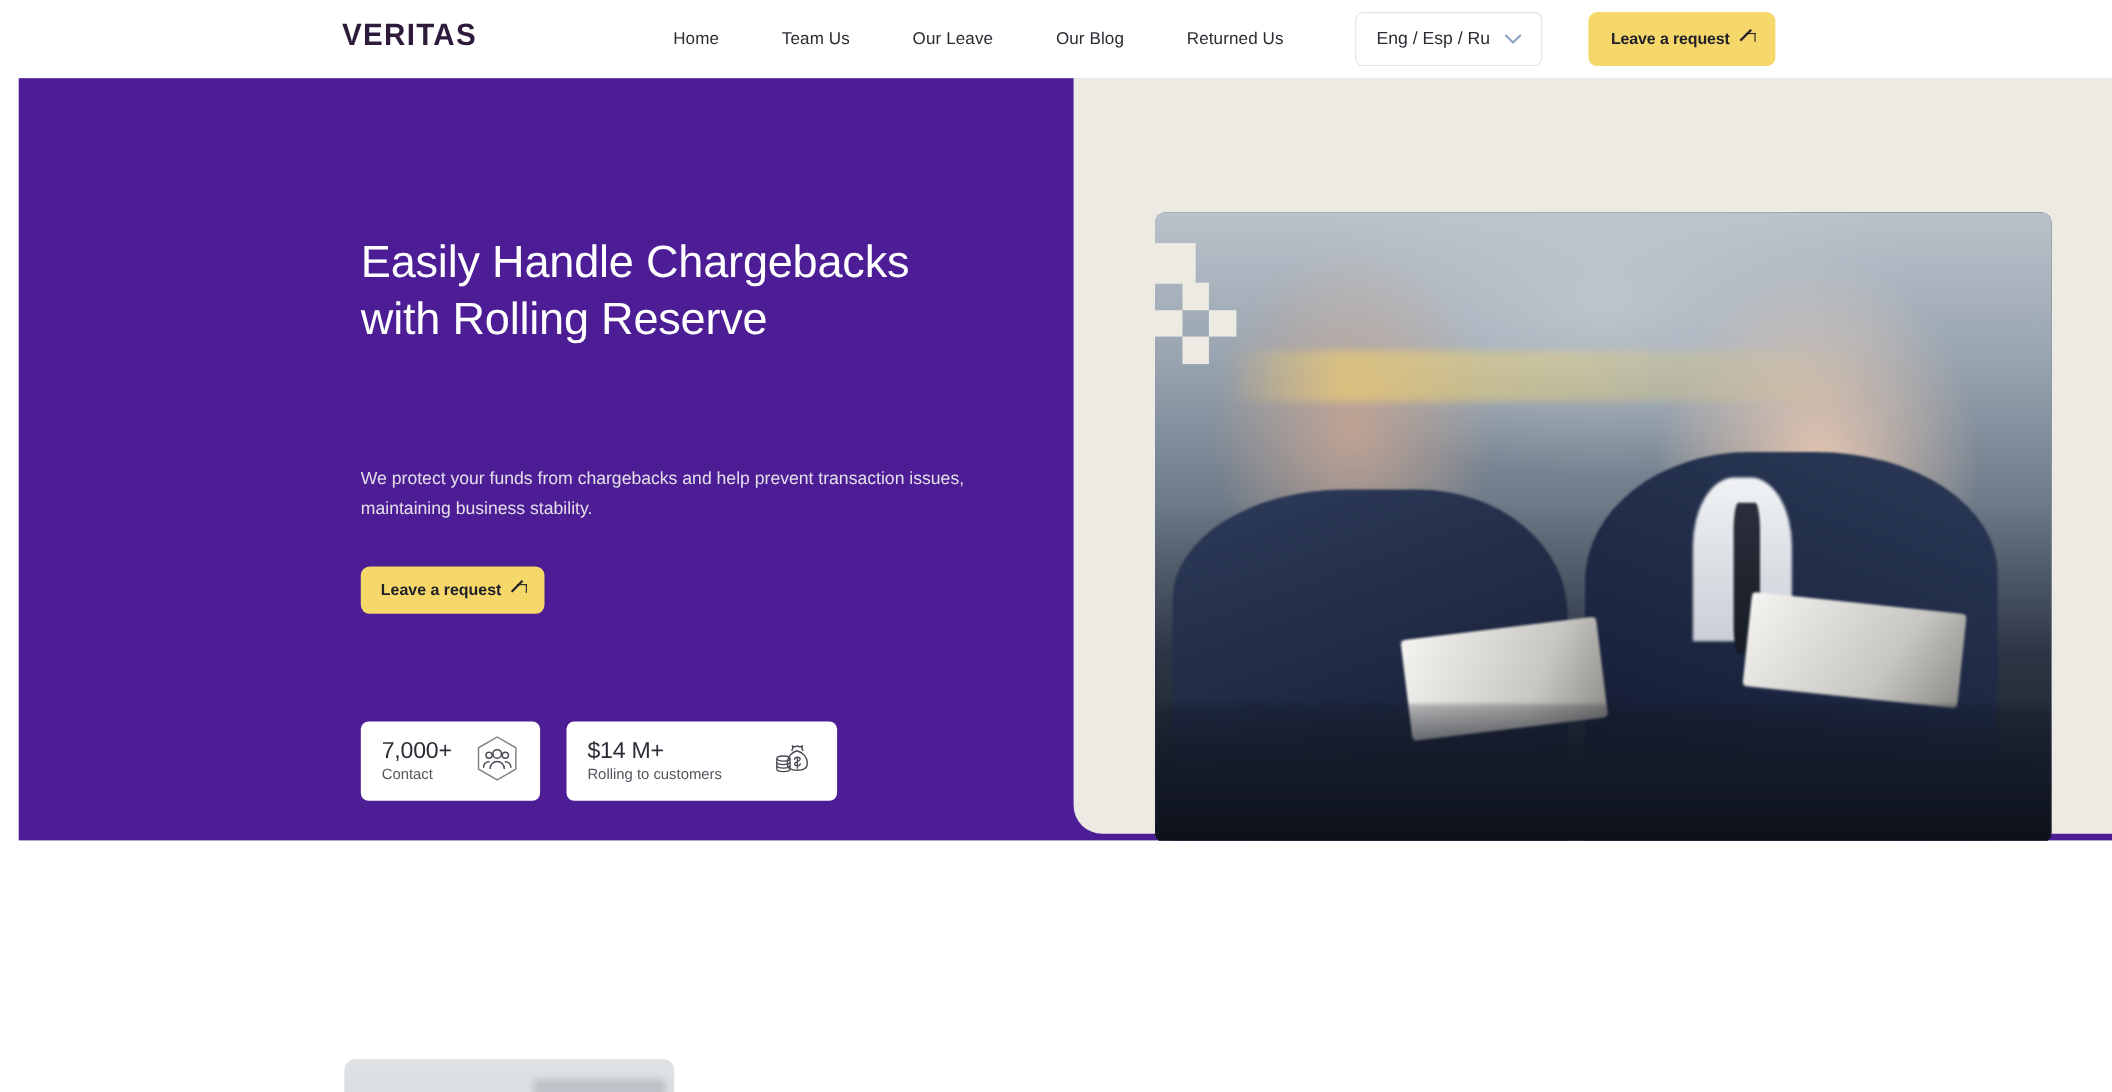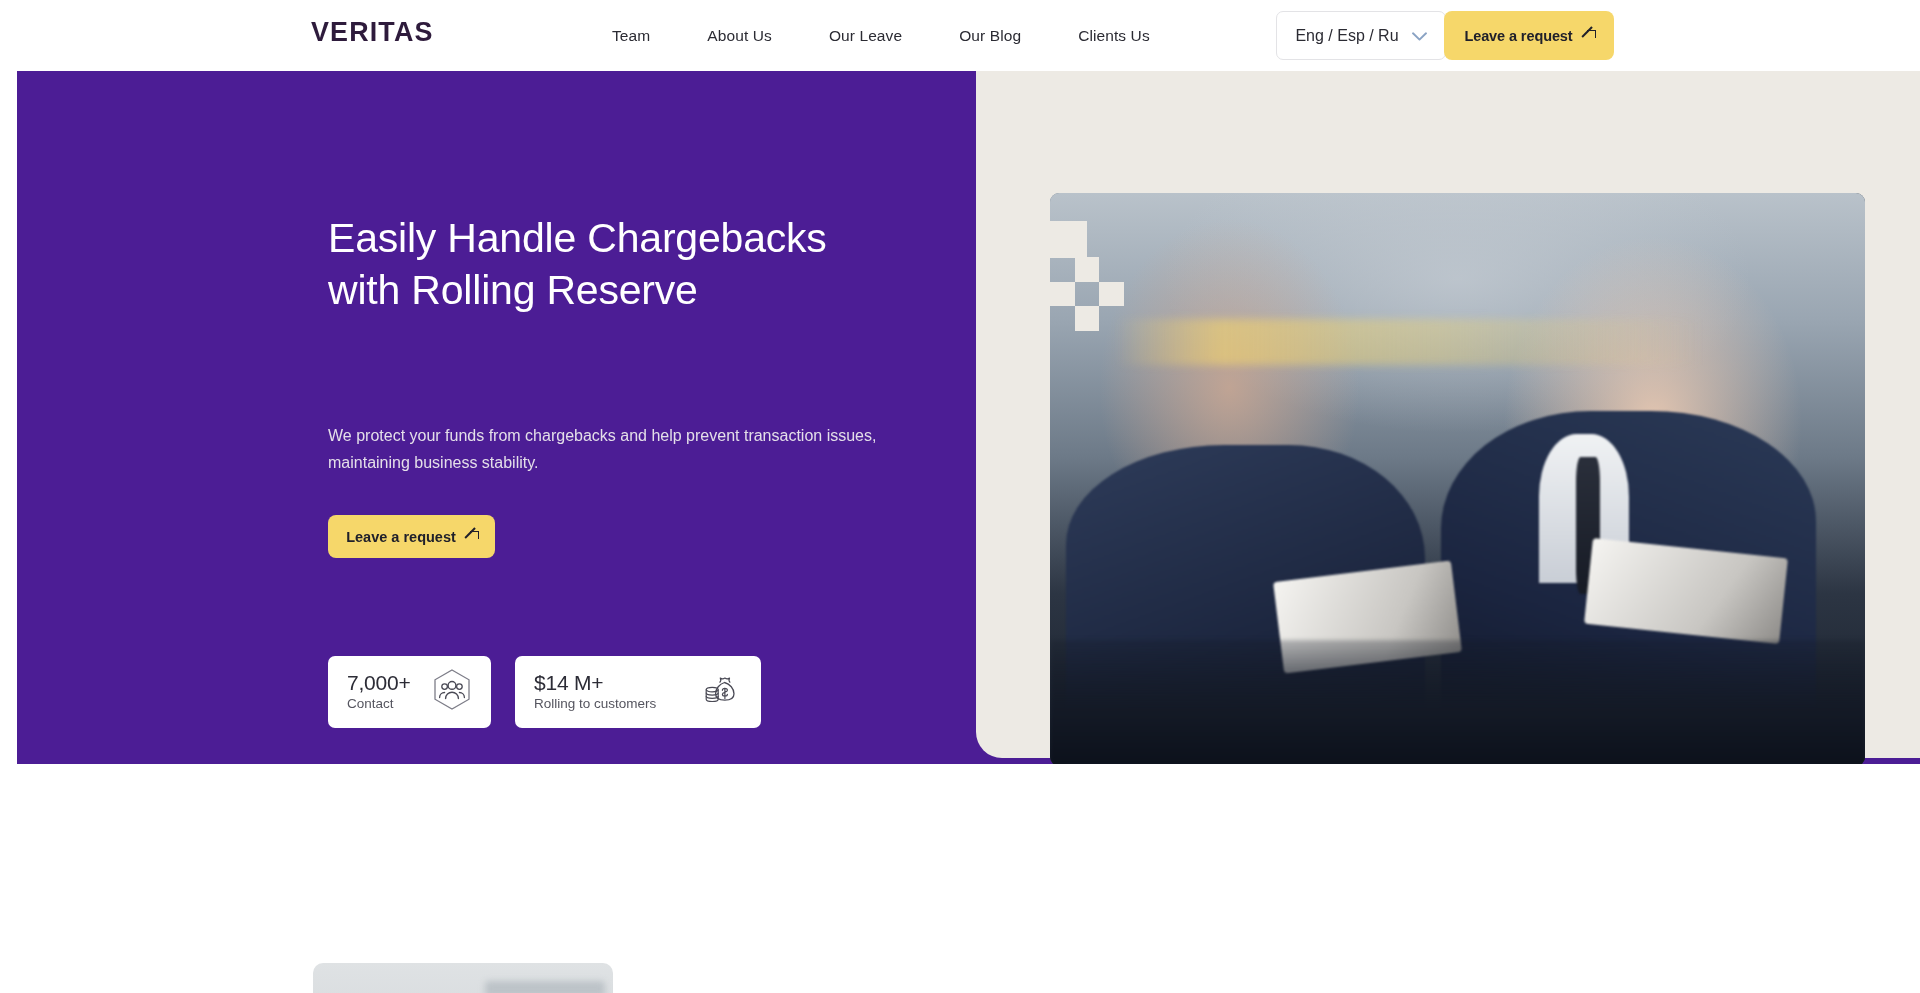--- a/index.html
+++ b/index.html
@@ -48,21 +48,21 @@
   }
   .nav a {
     font-size: 15.5px;
     color: #2b2b33;
     text-decoration: none;
     white-space: nowrap;
     letter-spacing: .1px;
   }
   .lang-select {
     position: absolute;
-    left: 1276px;
+    left: 1232px;
     top: 11px;
     width: 170px;
     height: 49px;
     border: 1px solid #e3e3e6;
     border-radius: 7px;
     background: #fff;
     display: flex;
     align-items: center;
     justify-content: center;
     gap: 13px;
@@ -349,25 +349,25 @@
   }
 </style>
 </head>
 <body>
 
 <header class="header">
 
   <div class="logo">VERITAS</div>
 
   <nav class="nav">
-    <a href="#">Team</a>
-    <a href="#">About Us</a>
+    <a href="#">Home</a>
+    <a href="#">Team Us</a>
     <a href="#">Our Leave</a>
     <a href="#">Our Blog</a>
-    <a href="#">Clients Us</a>
+    <a href="#">Returned Us</a>
   </nav>
 
   <div class="lang-select">
     <span class="lang-text">Eng / Esp / Ru</span>
     <span class="chevron">
       <svg width="15" height="9" viewBox="0 0 15 9" fill="none" aria-hidden="true">
         <path d="M1 1.3 L7.5 7.6 L14 1.3" stroke="#8aa3c4" stroke-width="1.9" stroke-linecap="round" stroke-linejoin="round"></path>
       </svg>
     </span>
   </div>

